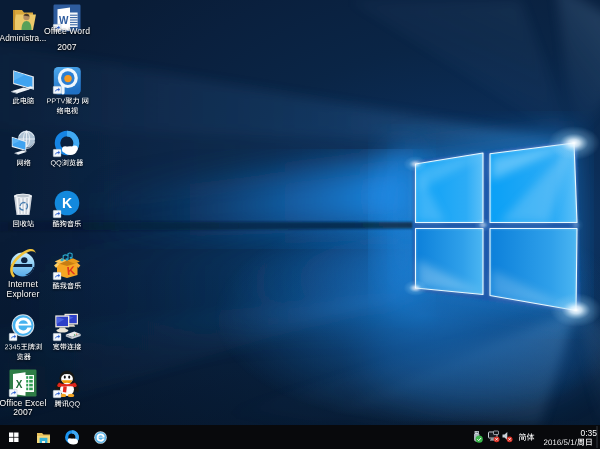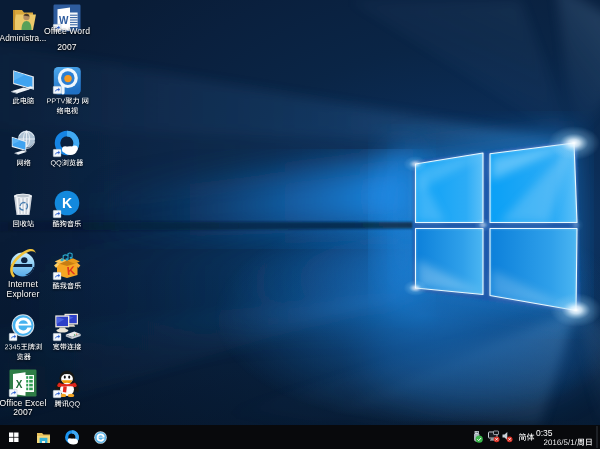--- a/index.html
+++ b/index.html
@@ -431,16 +431,16 @@
       <g transform="translate(502,6)">
         <path d="M0.5 3.5 h2 l2.8 -2.6 v8.2 l-2.8 -2.6 h-2 Z" fill="#c8d0d8"></path>
 <circle cx="7.6" cy="8.3" r="2.9" fill="#d93025"></circle>
         <path d="M6.4 7.1 l2.4 2.4 M8.8 7.1 l-2.4 2.4" stroke="#fff" stroke-width="0.8"></path>
       </g>
       <rect x="596.5" y="1" width="1" height="22" fill="#40454c" opacity="0.8"></rect>
     </svg>
 <div style="position:absolute;left:517.5px;top:7.5px;line-height:0"><svg width="17" height="10" viewBox="0 0 17 10">
         <path d="M1.3 3.4V7.7H2.0V3.4ZM1.7 2.8C2.0 3.1 2.4 3.5 2.5 3.8L3.1 3.4C3.0 3.1 2.6 2.7 2.2 2.4ZM3.1 3.9V6.8H6.0V3.9ZM2.1 0.3C1.8 1.0 1.4 1.7 0.8 2.2C1.0 2.3 1.3 2.5 1.4 2.6C1.7 2.3 2.0 2.0 2.2 1.6H2.6C2.8 1.9 3.0 2.3 3.1 2.5L3.7 2.3C3.7 2.1 3.5 1.8 3.4 1.6H4.5V0.9H2.6C2.7 0.8 2.7 0.6 2.8 0.4ZM5.3 0.3C5.1 1.0 4.7 1.6 4.3 2.0C4.4 2.1 4.7 2.3 4.9 2.5C5.1 2.2 5.3 1.9 5.5 1.6H6.0C6.2 1.9 6.5 2.3 6.6 2.6L7.2 2.3C7.1 2.1 7.0 1.8 6.8 1.6H8.0V1.0H5.8C5.9 0.8 5.9 0.6 6.0 0.4ZM5.3 5.6V6.2H3.7V5.6ZM3.7 4.5H5.3V5.1H3.7ZM3.3 2.7V3.4H7.0V6.9C7.0 7.0 6.9 7.0 6.8 7.0C6.7 7.0 6.3 7.0 5.9 7.0C6.0 7.2 6.1 7.5 6.1 7.7C6.7 7.7 7.1 7.6 7.4 7.5C7.7 7.4 7.7 7.2 7.7 6.9V2.7Z M10.4 0.3C10.0 1.5 9.4 2.7 8.7 3.4C8.8 3.6 9.0 4.0 9.1 4.2C9.3 4.0 9.5 3.7 9.7 3.4V7.7H10.4V2.2C10.7 1.6 10.9 1.1 11.1 0.5ZM11.9 5.6V6.3H13.1V7.7H13.8V6.3H15.0V5.6H13.8V3.1C14.3 4.4 15.0 5.7 15.8 6.4C15.9 6.2 16.2 6.0 16.3 5.9C15.5 5.1 14.7 3.8 14.3 2.5H16.2V1.8H13.8V0.3H13.1V1.8H10.9V2.5H12.7C12.2 3.9 11.4 5.2 10.6 5.9C10.7 6.0 11.0 6.3 11.1 6.5C11.9 5.7 12.6 4.5 13.1 3.2V5.6Z" fill="#fff"></path>
       </svg></div>
-<div style="position:absolute;left:536px;top:3px;width:61px;text-align:left;color:#fff;font-size:8.5px;font-family:'Liberation Sans',sans-serif">0:35</div>
+<div style="position:absolute;left:536px;top:3px;width:61px;text-align:right;color:#fff;font-size:8.5px;font-family:'Liberation Sans',sans-serif">0:35</div>
 <div style="position:absolute;left:538px;top:13px;line-height:0;width:60px;text-align:center"><svg width="50" height="10" viewBox="0 0 50 10">
         <path d="M0.9 7.0V6.5Q1.1 6.1 1.4 5.7Q1.7 5.4 2.0 5.1Q2.3 4.8 2.6 4.6Q2.9 4.3 3.2 4.1Q3.4 3.9 3.6 3.6Q3.7 3.3 3.7 3.0Q3.7 2.5 3.5 2.3Q3.2 2.0 2.7 2.0Q2.3 2.0 2.0 2.3Q1.7 2.5 1.7 3.0L0.9 2.9Q1.0 2.2 1.5 1.8Q2.0 1.5 2.7 1.5Q3.6 1.5 4.0 1.8Q4.5 2.2 4.5 3.0Q4.5 3.3 4.3 3.6Q4.2 3.9 3.9 4.2Q3.6 4.5 2.8 5.2Q2.3 5.6 2.1 5.9Q1.8 6.2 1.7 6.4H4.5V7.0Z M9.1 4.3Q9.1 5.7 8.6 6.4Q8.1 7.1 7.2 7.1Q6.2 7.1 5.7 6.4Q5.3 5.7 5.3 4.3Q5.3 2.9 5.7 2.2Q6.2 1.5 7.2 1.5Q8.2 1.5 8.6 2.2Q9.1 2.9 9.1 4.3ZM8.4 4.3Q8.4 3.1 8.1 2.6Q7.8 2.0 7.2 2.0Q6.5 2.0 6.3 2.6Q6.0 3.1 6.0 4.3Q6.0 5.5 6.3 6.0Q6.5 6.5 7.2 6.5Q7.8 6.5 8.1 6.0Q8.4 5.4 8.4 4.3Z M10.0 7.0V6.4H11.4V2.2L10.2 3.1V2.4L11.5 1.5H12.1V6.4H13.5V7.0Z M17.9 5.2Q17.9 6.1 17.5 6.6Q17.0 7.1 16.2 7.1Q15.2 7.1 14.7 6.4Q14.3 5.7 14.3 4.4Q14.3 3.0 14.8 2.2Q15.3 1.5 16.2 1.5Q17.5 1.5 17.8 2.6L17.1 2.7Q16.9 2.0 16.2 2.0Q15.6 2.0 15.3 2.6Q15.0 3.1 15.0 4.2Q15.1 3.9 15.5 3.7Q15.8 3.5 16.3 3.5Q17.1 3.5 17.5 4.0Q17.9 4.4 17.9 5.2ZM17.2 5.3Q17.2 4.7 16.9 4.3Q16.6 4.0 16.1 4.0Q15.6 4.0 15.3 4.3Q15.0 4.6 15.0 5.1Q15.0 5.7 15.3 6.1Q15.7 6.6 16.1 6.6Q16.7 6.6 16.9 6.2Q17.2 5.9 17.2 5.3Z M18.3 7.1 19.9 1.2H20.5L18.9 7.1Z M24.6 5.2Q24.6 6.1 24.1 6.6Q23.6 7.1 22.7 7.1Q21.9 7.1 21.4 6.8Q21.0 6.4 20.8 5.8L21.6 5.7Q21.8 6.5 22.7 6.5Q23.3 6.5 23.6 6.2Q23.9 5.9 23.9 5.3Q23.9 4.7 23.6 4.4Q23.3 4.1 22.7 4.1Q22.4 4.1 22.2 4.2Q21.9 4.3 21.7 4.5H21.0L21.2 1.5H24.3V2.1H21.8L21.7 3.9Q22.2 3.5 22.9 3.5Q23.7 3.5 24.2 4.0Q24.6 4.5 24.6 5.2Z M25.0 7.1 26.6 1.2H27.2L25.6 7.1Z M27.8 7.0V6.4H29.2V2.2L28.0 3.1V2.4L29.3 1.5H29.9V6.4H31.2V7.0Z M31.6 7.1 33.2 1.2H33.9L32.3 7.1Z M35.0 0.7V3.4C35.0 4.6 34.9 6.2 34.1 7.3C34.3 7.4 34.6 7.6 34.7 7.8C35.6 6.6 35.7 4.7 35.7 3.4V1.4H40.2V6.8C40.2 7.0 40.2 7.0 40.0 7.0C39.9 7.0 39.4 7.0 38.9 7.0C39.0 7.2 39.1 7.5 39.2 7.7C39.9 7.7 40.3 7.7 40.6 7.6C40.9 7.5 41.0 7.3 41.0 6.8V0.7ZM37.5 1.5V2.1H36.2V2.7H37.5V3.4H36.0V4.0H39.8V3.4H38.3V2.7H39.7V2.1H38.3V1.5ZM36.4 4.6V7.2H37.1V6.7H39.5V4.6ZM37.1 5.2H38.8V6.1H37.1Z M44.0 4.3H47.8V6.3H44.0ZM44.0 3.5V1.6H47.8V3.5ZM43.2 0.8V7.6H44.0V7.1H47.8V7.6H48.6V0.8Z" fill="#fff"></path>
       </svg></div>
 </div>
 </body></html>

